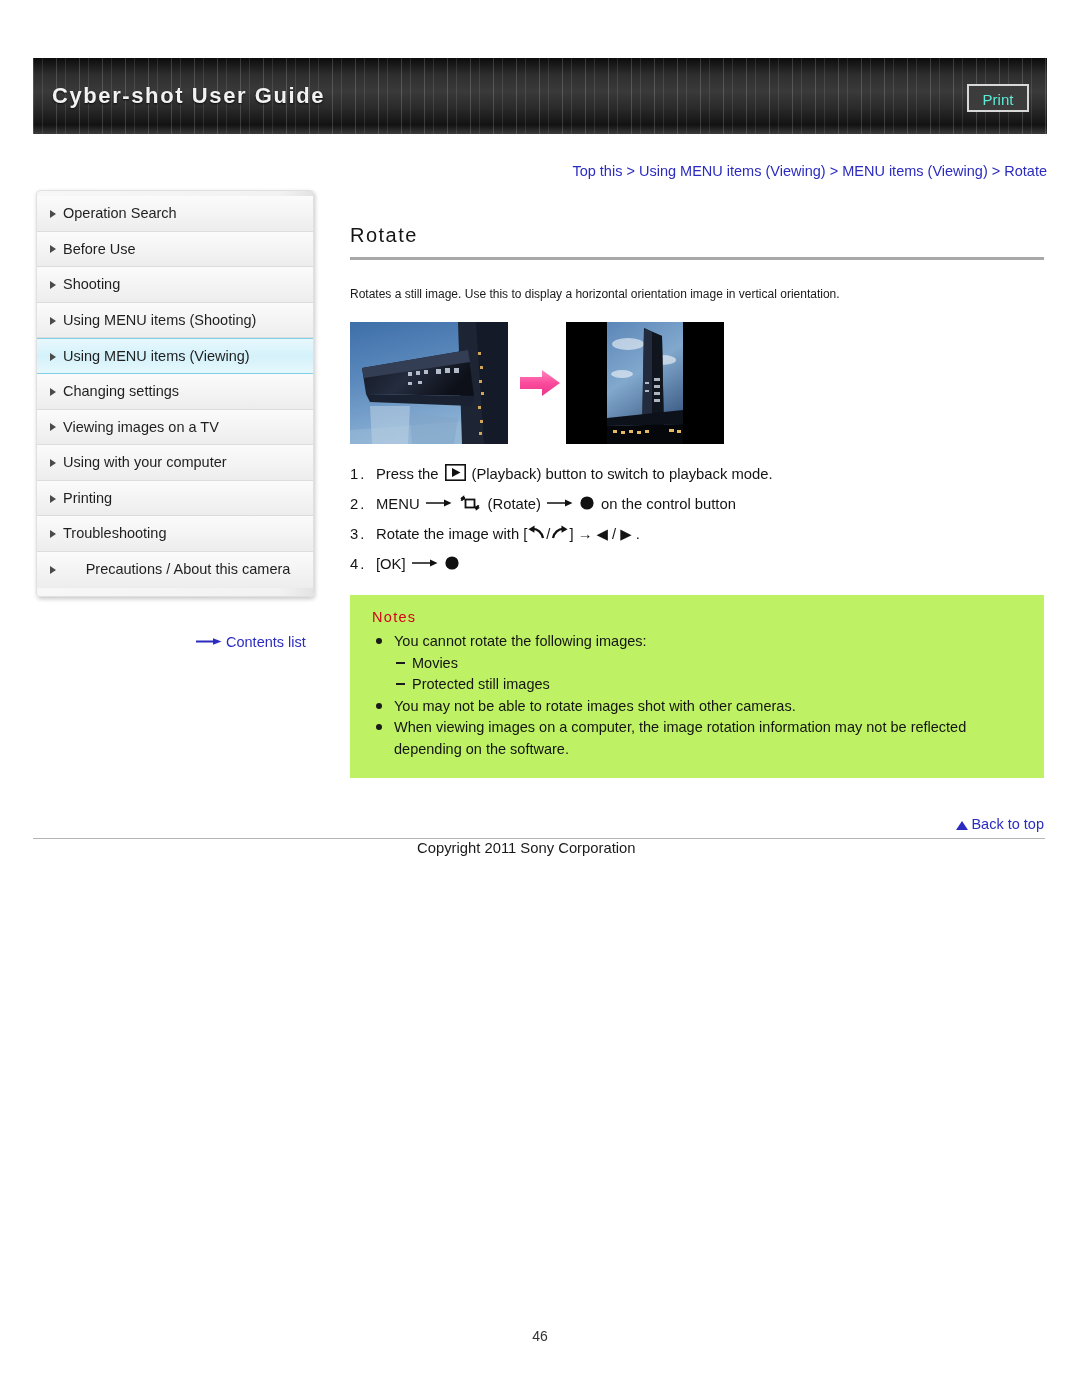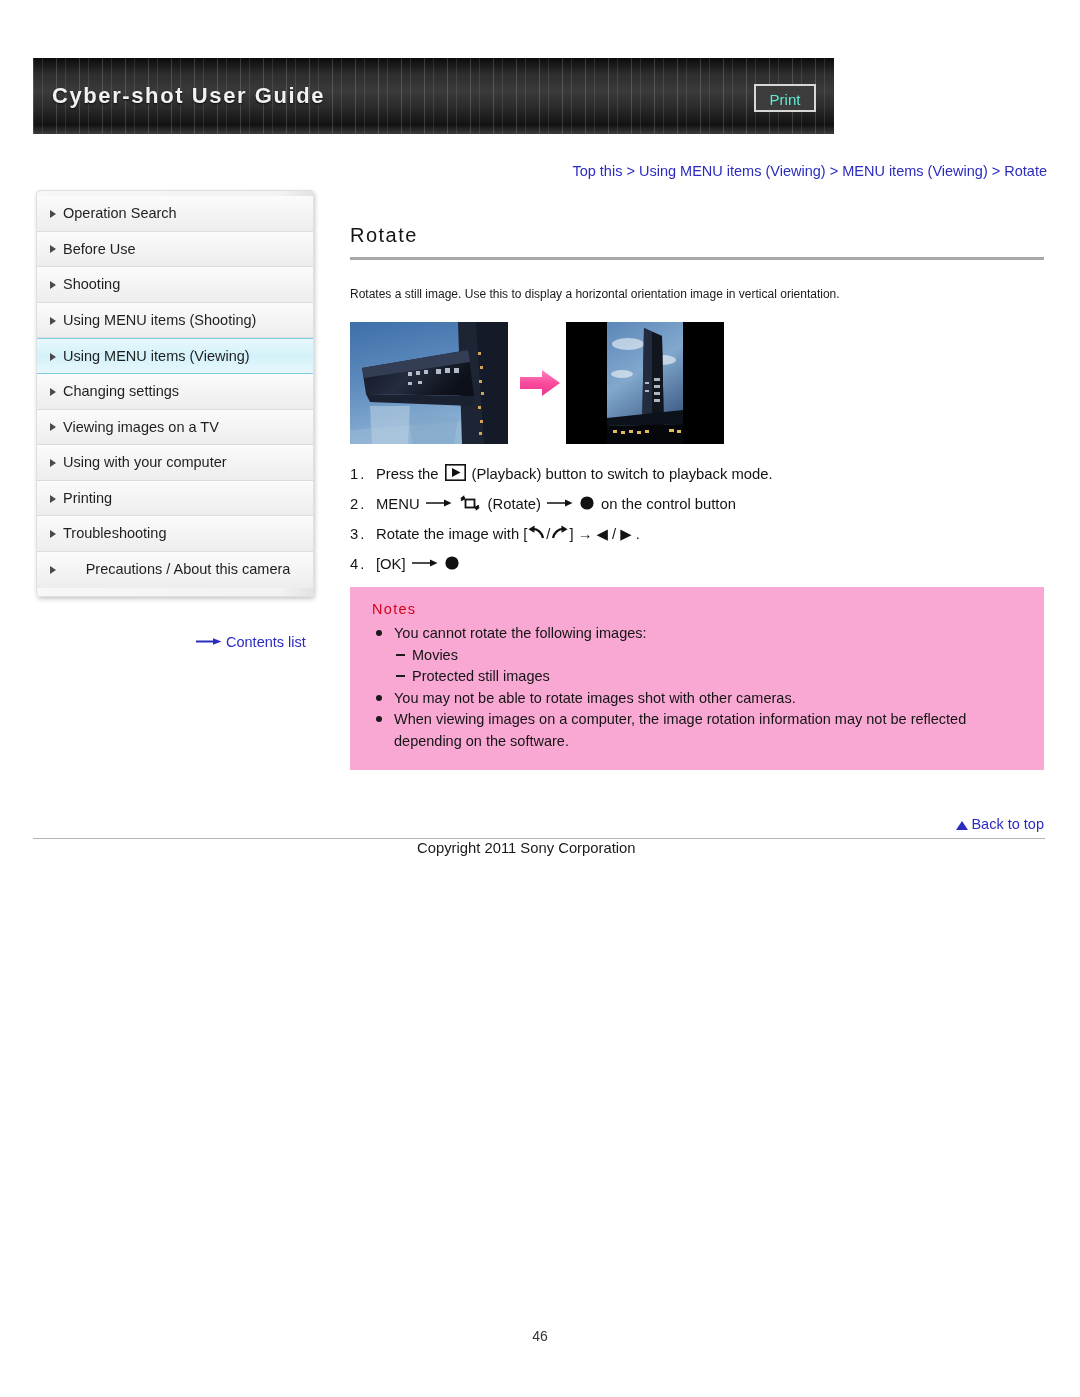--- a/index.html
+++ b/index.html
@@ -14,21 +14,21 @@
     color: #1a1a1a;
     position: relative;
     overflow: hidden;
   }
 
   
   .header {
     position: absolute;
     left: 33px;
     top: 58px;
-    width: 801px;
+    width: 1014px;
     height: 76px;
     background:
       repeating-linear-gradient(to right,
         rgba(255,255,255,0.16) 0px,
         rgba(255,255,255,0.16) 1px,
         rgba(255,255,255,0.0) 1px,
         rgba(255,255,255,0.0) 9px,
         rgba(255,255,255,0.10) 9px,
         rgba(255,255,255,0.10) 10px,
         rgba(255,255,255,0.0) 10px,
@@ -213,22 +213,22 @@
     display: inline-block;
     width: 26px;
     letter-spacing: 2px;
     flex: none;
   }
   .ico { display: inline-block; vertical-align: middle; flex: none; }
   .gap { display: inline-block; width: 6px; flex: none; }
 
   
   .notes {
-    background: #f9a8d4;
-    margin-top: 14px;
+    background: #bef264;
+    margin-top: 22px;
     padding: 14px 18px 18px 22px;
     box-sizing: border-box;
     width: 694px;
   }
   .notes-title {
     color: #d4001a;
     font-size: 14.5px;
     letter-spacing: 1.3px;
     margin-bottom: 6px;
   }

